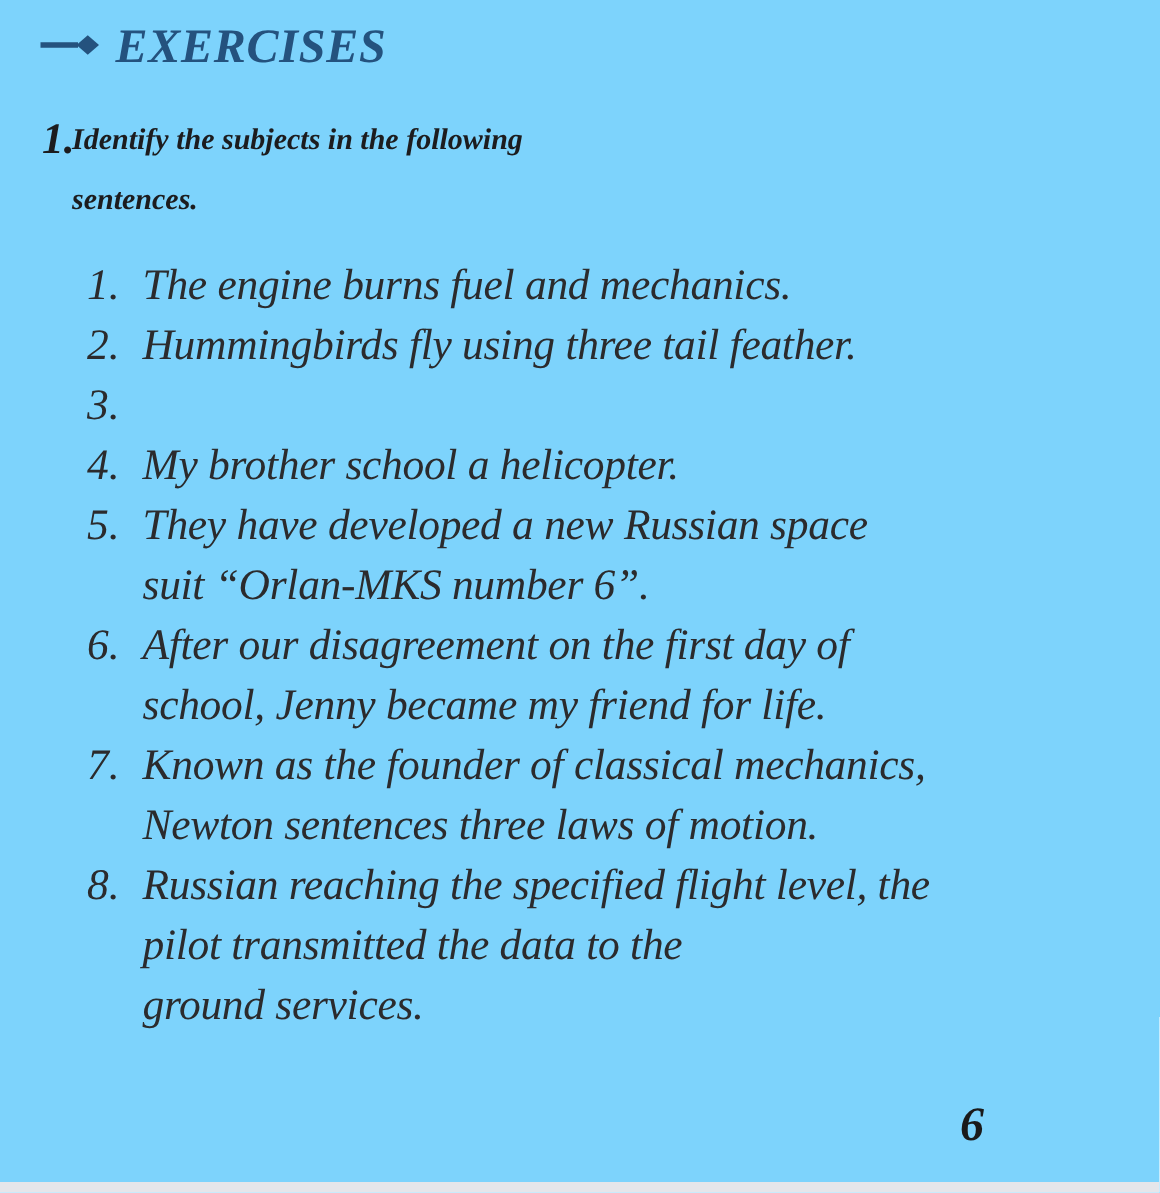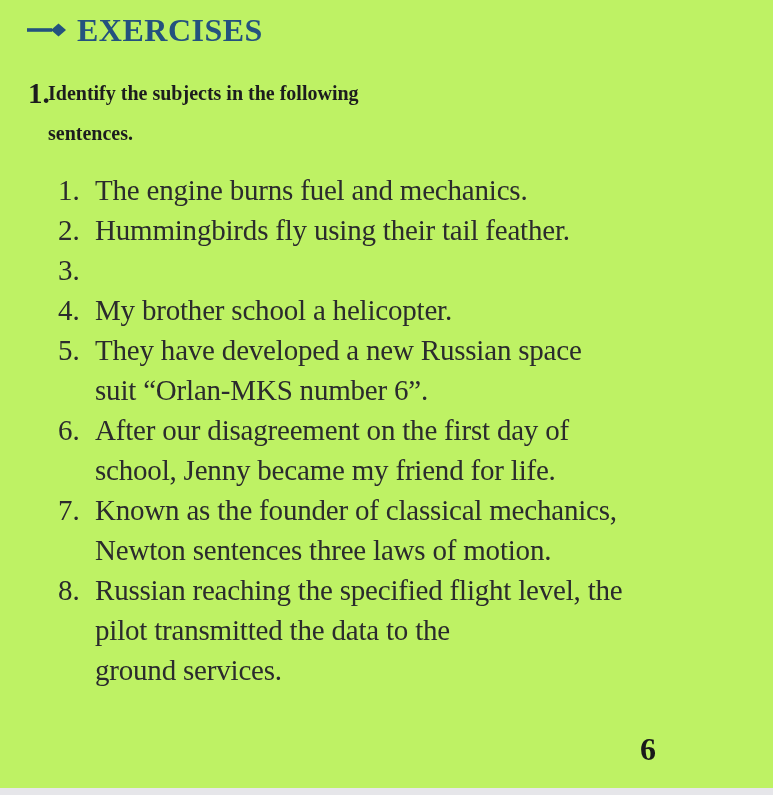--- a/index.html
+++ b/index.html
@@ -76,21 +76,21 @@
     position: absolute;
     left: 0;
     bottom: 0;
     width: 100%;
     height: 7px;
   }
 </style>
 </head>
 <body>
 
-<div class="page" style="background: #bef264;">
+<div class="page" style="background: #7dd3fc; font-style: italic;">
 
   <div class="header" style="color: rgb(36, 82, 126);">
     <span class="arrow-wrap">
       <svg width="40" height="18" viewBox="0 0 40 18" aria-hidden="true">
         <line x1="1" y1="9" x2="26" y2="9" stroke="currentColor" stroke-width="3.6"></line>
         <path d="M25 9 L32.5 2.5 L40 9 L32.5 15.5 Z" fill="currentColor"></path>
       </svg>
     </span>
     <h1>EXERCISES</h1>
   </div>
@@ -101,21 +101,21 @@
 sentences.</p>
   </div>
 
   <ol class="sentences">
     <li class="sentence">
       <span class="s-num">1.</span>
       <span class="s-text">The engine burns fuel and mechanics.</span>
     </li>
     <li class="sentence">
       <span class="s-num">2.</span>
-      <span class="s-text">Hummingbirds fly using their tail feather.</span>
+      <span class="s-text">Hummingbirds fly using three tail feather.</span>
     </li>
     <li class="sentence">
       <span class="s-num">3.</span>
     </li>
     <li class="sentence">
       <span class="s-num">4.</span>
       <span class="s-text">My brother school a helicopter.</span>
     </li>
     <li class="sentence">
       <span class="s-num">5.</span>

